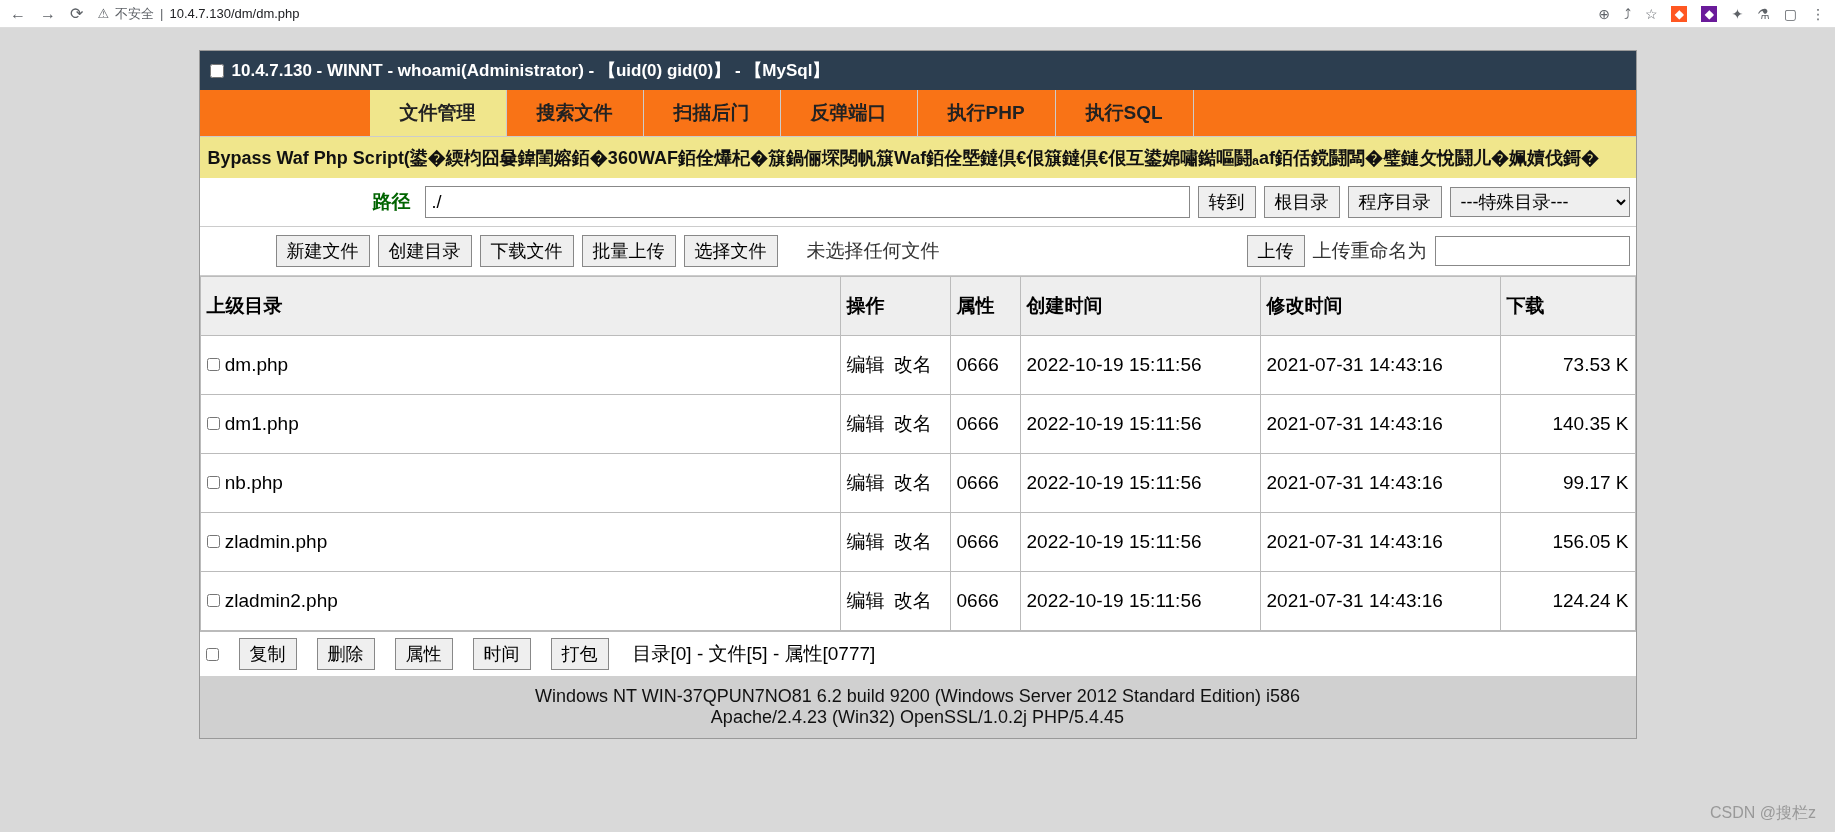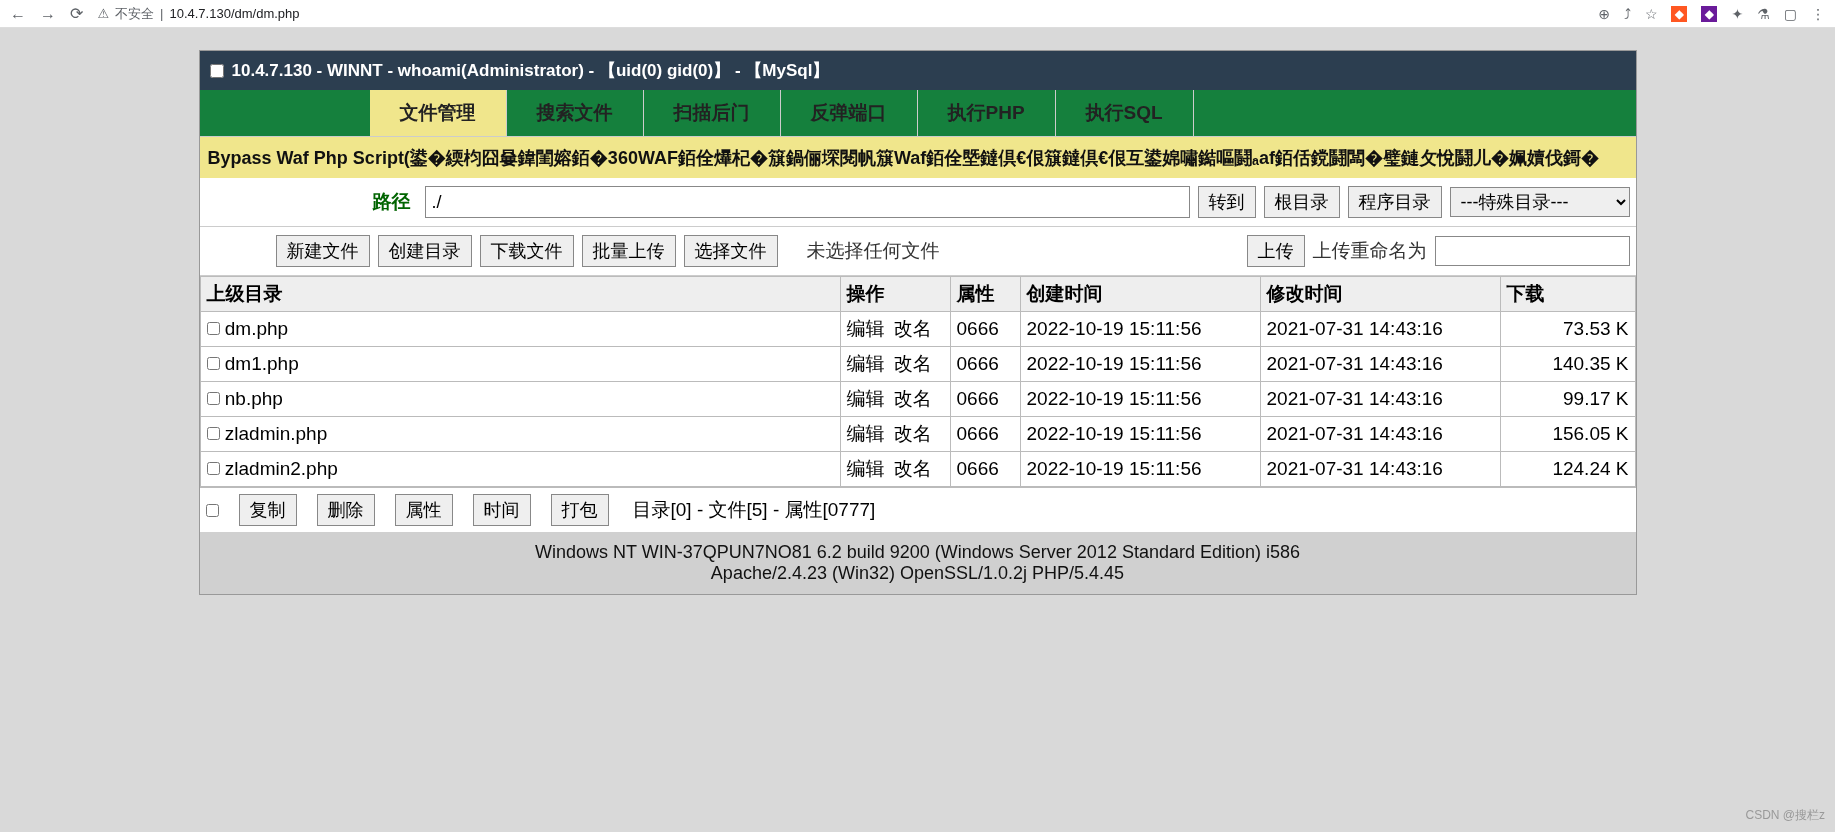--- a/index.html
+++ b/index.html
@@ -61,21 +61,21 @@
       font-size: 17px;
       font-weight: bold;
       display: flex;
       align-items: center;
       gap: 8px;
     }
     .title-bar input[type="checkbox"] {
       width: 14px; height: 14px;
     }
     .tab-row {
-      background: #15803d;
+      background: #f97316;
       display: flex;
       border-bottom: 1px solid #ccc;
     }
     .tab-row .tab-spacer { width: 170px; }
     .tab {
       padding: 10px 30px;
       font-size: 19px;
       font-weight: bold;
       color: #222;
       border-right: 1px solid #ccc;
@@ -155,21 +155,21 @@
       border: 1px solid #888;
       padding: 2px 6px;
     }
     table.file-table {
       width: 100%;
       border-collapse: collapse;
       font-size: 19px;
     }
     table.file-table th, table.file-table td {
       border: 1px solid #bbb;
-      padding: 4px 6px;
+      padding: 16px 6px;
       text-align: left;
       background: #fff;
     }
     table.file-table th {
       background: #eeeeee;
       font-weight: bold;
     }
     table.file-table td.size-cell { text-align: right; }
     table.file-table td .file-link {
       color: #000;
@@ -195,22 +195,22 @@
       background: #d0d0d0;
       text-align: center;
       padding: 10px;
       font-size: 18px;
       font-weight: normal;
       color: #111;
     }
     .watermark {
       position: fixed;
       bottom: 8px;
-      right: 10px;
-      font-size: 12px;
+      right: 19px;
+      font-size: 16px;
       color: #999;
     }
   </style>
 </head>
 <body>
 
 <div class="browser-bar">
   <span class="nav-icon">←</span>
   <span class="nav-icon">→</span>
   <span class="nav-icon">⟳</span>

